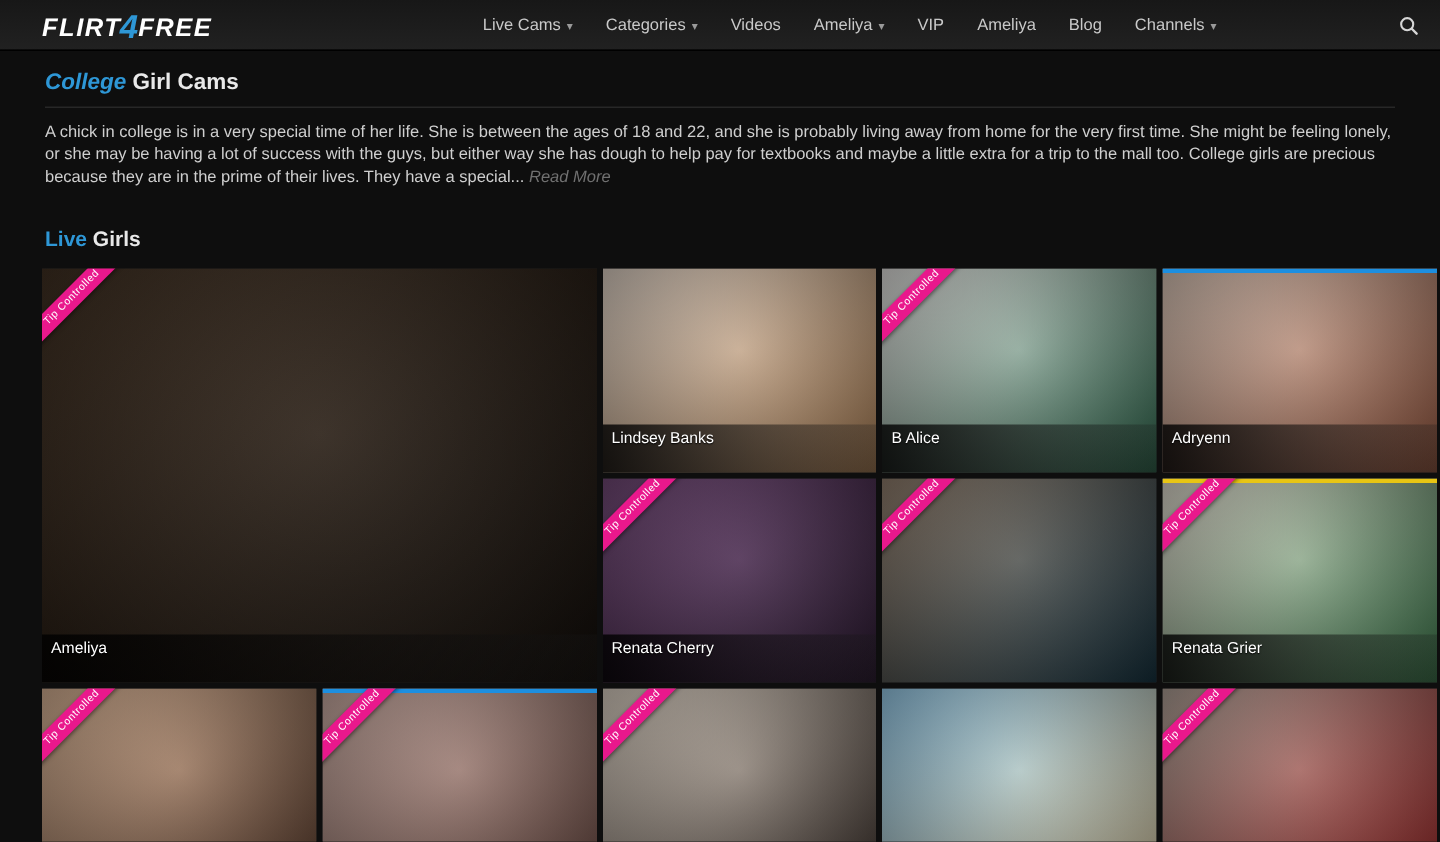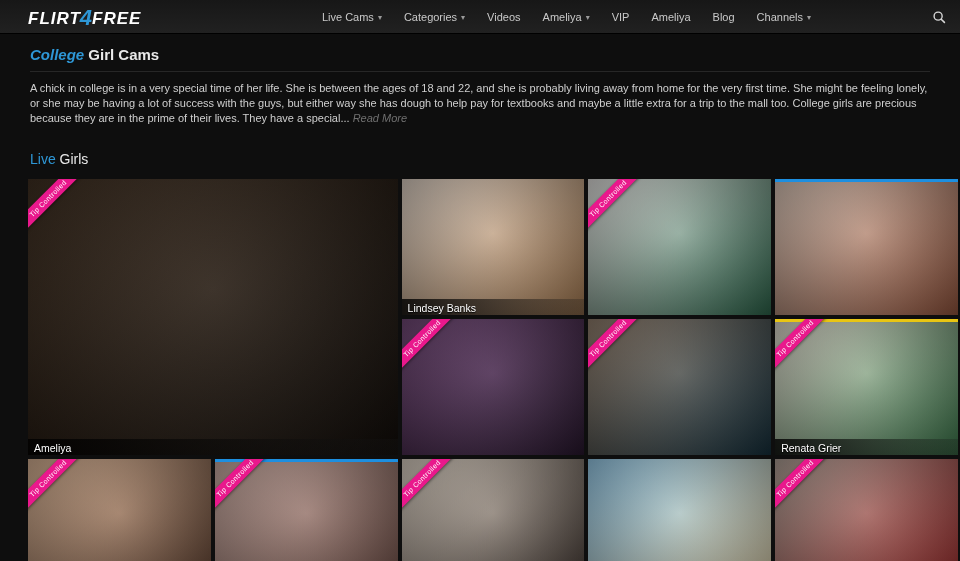--- a/index.html
+++ b/index.html
@@ -20,33 +20,33 @@
   .caret { font-size:8px; color:#9a9a9a; position:relative; top:1px; }
   .search-btn { margin-left:auto; cursor:pointer; display:flex; align-items:center; }
 
   
   .content { padding:12px 30px 0 30px; }
   .page-title { font-size:15px; font-weight:700; color:#e9e9e9; padding-bottom:8px; }
   .page-title .accent { color:#2e97d6;font-style:italic; }
   .divider { height:1px; background:#272727; margin-bottom:9px; }
   .desc { font-size:11px; line-height:15px; color:#cfcfcf; }
   .read-more { color:#707070; cursor:pointer;font-style:italic; }
-  .section-title { font-size:14px; font-weight:400; color:#e9e9e9; margin:25px 0 12px 0; }
+  .section-title { font-size:14px; font-weight:700; color:#e9e9e9; margin:25px 0 12px 0; }
   .section-title .accent { color:#2e97d6; }
 
   
   .cams-grid { margin:0 2px 0 28px; display:grid; grid-template-columns:repeat(5,1fr);
                grid-auto-rows:136px; gap:4px; }
   .card { position:relative; overflow:hidden; cursor:pointer; background:#1a1a1a; }
   .card.large { grid-column:1 / span 2; grid-row:1 / span 2; }
   .thumb { position:absolute; inset:0; }
   .thumb:after { content:""; position:absolute; inset:0;
                  background:radial-gradient(ellipse at 50% 40%, rgba(255,255,255,.10), rgba(0,0,0,.45)); }
   .top-border { position:absolute; top:0; left:0; right:0; height:3px; z-index:3; }
-  .name-bar { position:absolute; left:0; right:0; bottom:0; height:16px; line-height:19px;
+  .name-bar { position:absolute; left:0; right:0; bottom:0; height:32px; line-height:19px;
               padding-left:6px; font-size:10.5px; color:#fff; z-index:2;
               background:linear-gradient(to right, rgba(0,0,0,.82), rgba(25,25,25,.25));
               text-shadow:0 1px 1px #000; }
   .ribbon { position:absolute; top:13px; left:-26px; width:92px; transform:rotate(-45deg);
             background:#e9188c; color:#fff; font-size:7px; text-align:center;
             padding:3px 0; letter-spacing:.4px; z-index:3; box-shadow:0 1px 3px rgba(0,0,0,.5); }
 </style>
 </head>
 <body>
 
@@ -107,28 +107,31 @@
       <div class="ribbon">Tip Controlled</div>
       <div class="name-bar">Ameliya</div>
     </div>
     <div class="card">
       <div class="thumb" style="background: linear-gradient(135deg, rgb(214, 201, 189), rgb(176, 130, 86));"></div>
       <div class="name-bar">Lindsey Banks</div>
     </div>
     <div class="card">
       <div class="thumb" style="background: linear-gradient(135deg, rgb(220, 218, 216), rgb(47, 107, 79));"></div>
       <div class="ribbon">Tip Controlled</div>
+      <div class="name-bar">B Alice</div>
     </div>
     <div class="card">
       <div class="thumb" style="background: linear-gradient(135deg, rgb(210, 190, 176), rgb(156, 90, 65));"></div>
       <div class="top-border" style="background: rgb(29, 143, 224);"></div>
+      <div class="name-bar">Adryenn</div>
     </div>
     <div class="card">
       <div class="thumb" style="background: linear-gradient(135deg, rgb(107, 66, 112), rgb(42, 24, 48));"></div>
       <div class="ribbon">Tip Controlled</div>
+      <div class="name-bar">Renata Cherry</div>
     </div>
     <div class="card">
       <div class="thumb" style="background: linear-gradient(135deg, rgb(138, 119, 102), rgb(22, 50, 63));"></div>
       <div class="ribbon">Tip Controlled</div>
     </div>
     <div class="card">
       <div class="thumb" style="background: linear-gradient(135deg, rgb(216, 210, 198), rgb(62, 125, 78));"></div>
       <div class="top-border" style="background: rgb(232, 197, 20);"></div>
       <div class="ribbon">Tip Controlled</div>
       <div class="name-bar">Renata Grier</div>

